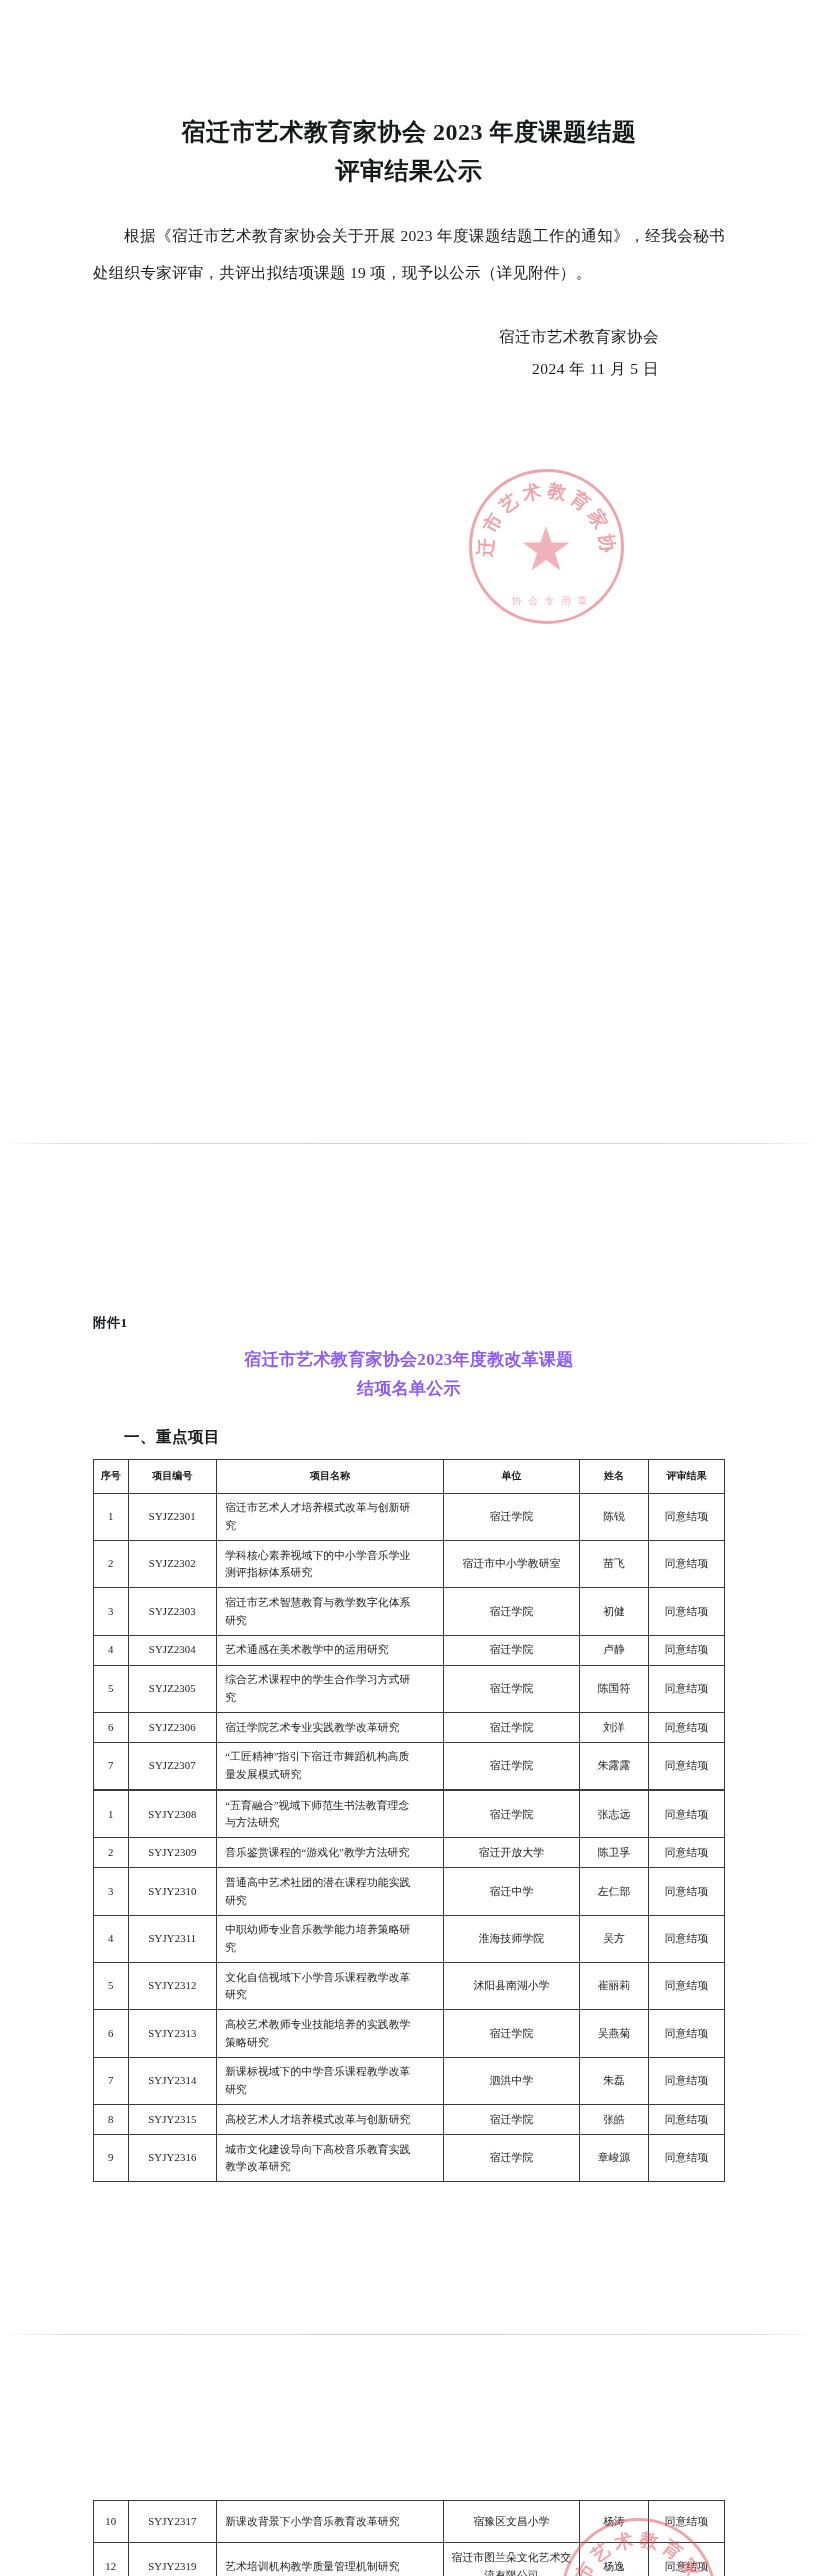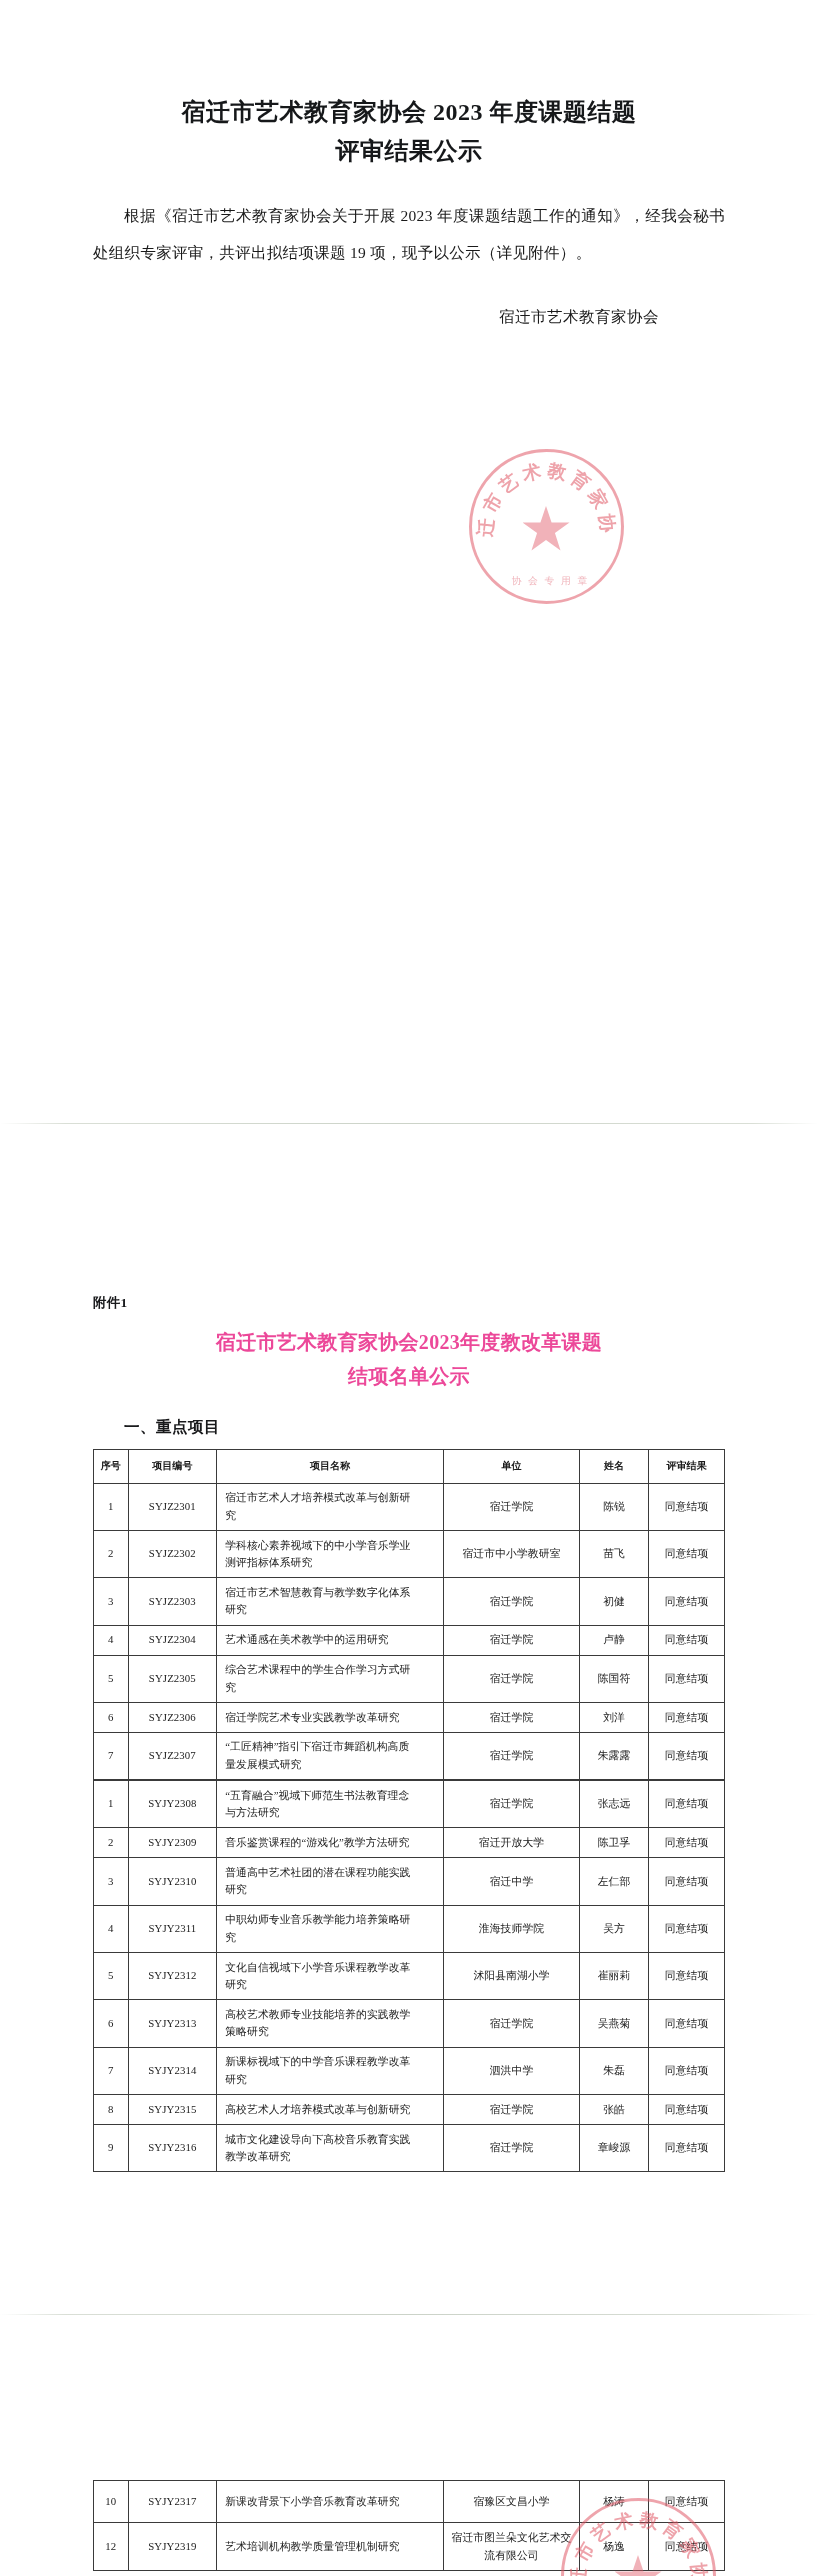--- a/index.html
+++ b/index.html
@@ -22,21 +22,21 @@
   }
 
   
   .page {
     position: relative;
     width: 818px;
     background: #ffffff;
     box-sizing: border-box;
     overflow: hidden;
   }
-  .page-1 { height: 1123px; }
+  .page-1 { height: 1123px; margin-top: 20px; }
   .page-2 { height: 1190px; }
   .page-3 { height: 1155px; }
 
   .page-sep {
     height: 1px;
     width: 100%;
     background: linear-gradient(to right,
       rgba(225,228,222,0) 0%,
       rgba(205,212,200,0.75) 8%,
       rgba(198,206,194,0.9) 50%,
@@ -138,25 +138,25 @@
   .attach-label {
     font-size: 13.4px;
     font-weight: bold;
     letter-spacing: 0.3px;
     margin: 0 0 14.4px 0;
     color: #18191b;
   }
   h2.attach-title {
     margin: 0 0 6.2px 0;
     font-weight: bold;
-    font-size: 20px;
+    font-size: 17px;
     line-height: 1.66;
     text-align: center;
     letter-spacing: 0.3px;
-    color: #ec4899;
+    color: #8b5cf6;
   }
   h2.attach-title .tline { display: block; }
 
   h3.section-title {
     margin: 24px 0 11.3px 0;
     font-size: 15.5px;
     font-weight: bold;
     letter-spacing: 0.5px;
     text-indent: 2em;
     color: #18191b;
@@ -222,20 +222,21 @@
         <span class="tline">宿迁市艺术教育家协会 2023 年度课题结题</span>
         <span class="tline">评审结果公示</span>
       </h1>
 
       <div style="height:26px"></div>
 
       <p class="body-para">根据《宿迁市艺术教育家协会关于开展 2023 年度课题结题工作的通知》，经我会秘书处组织专家评审，共评出拟结项课题 19 项，现予以公示（详见附件）。</p>
 
       <div class="sign-block">
         <div class="sign-line">宿迁市艺术教育家协会</div>
+        <div class="sign-line">2024 年 11 月 5 日</div>
       </div>
     </div>
 
     <div class="seal seal-p1">
       <svg class="seal-arc" viewBox="0 0 300 300">
         <defs>
           <path id="sealArcP1" d="M 40,160 A 110,110 0 0 1 260,160"></path>
         </defs>
         <text>
           <textPath href="#sealArcP1" startOffset="50%" text-anchor="middle">宿迁市艺术教育家协会</textPath>

